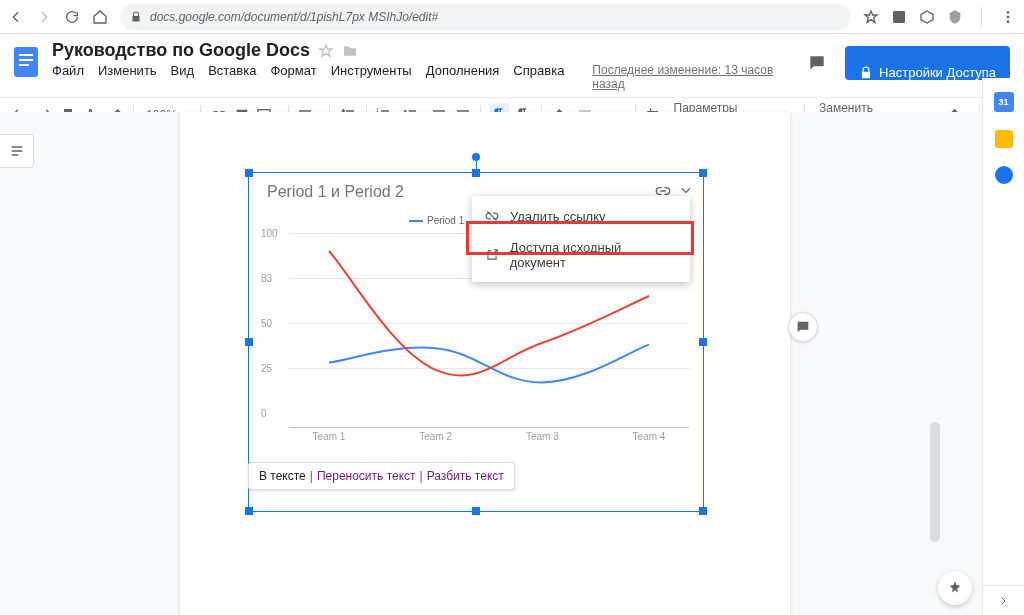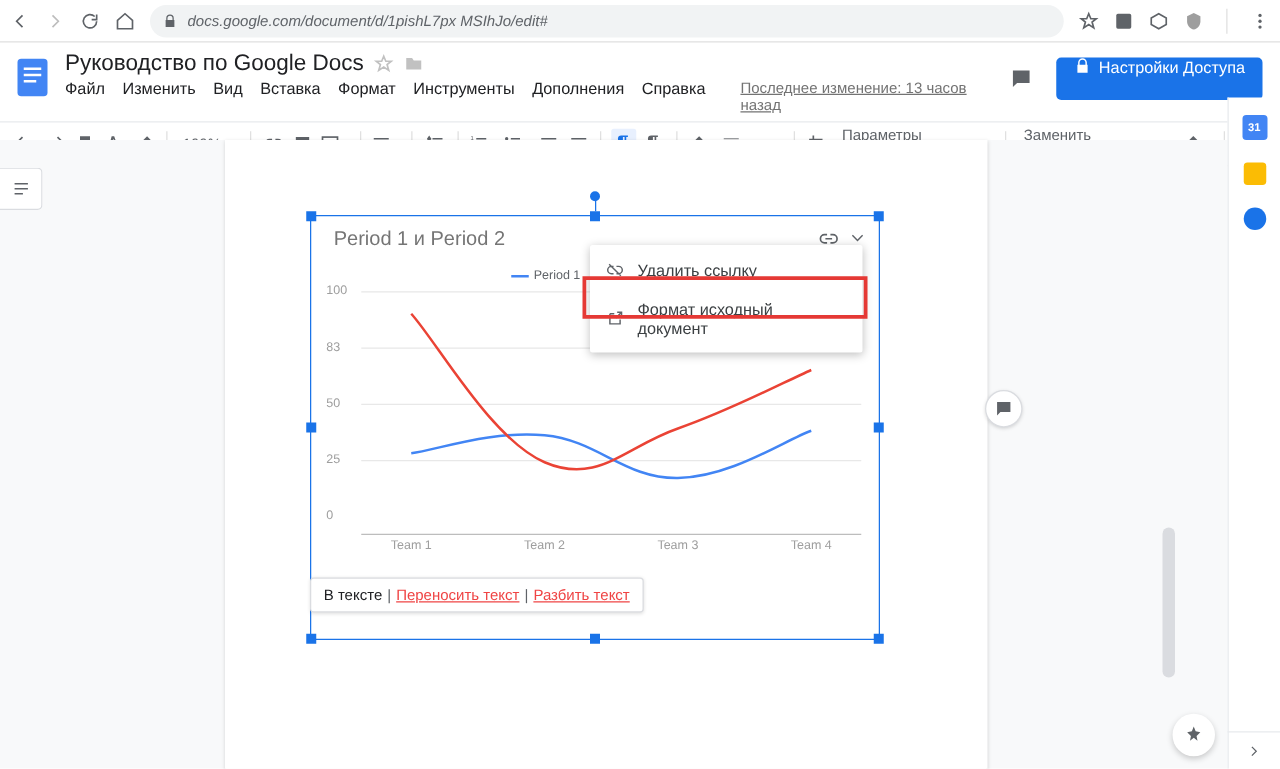--- a/index.html
+++ b/index.html
@@ -9,29 +9,29 @@
 .bb-left svg, .bb-icon svg { width:16px; height:16px; }
 .bb-icon { color:#5f6368; display:flex; align-items:center; }
 .url-box { flex:1; display:flex; align-items:center; gap:8px; background:#f1f3f4; border-radius:14px; height:26px; padding:0 10px; font-size:12px; color:#202124; }
 .url-box .lock { color:#5f6368; }
 .url-text { color:#5f6368; white-space:nowrap; overflow:hidden; }
 
 .doc-header { display:flex; align-items:flex-start; padding:6px 14px 0 8px; gap:8px; }
 .docs-logo { width:36px; height:36px; margin-top:4px; }
 .docs-logo svg { width:36px; height:36px; }
 .title-area { flex:1; }
-.title-row { display:flex; align-items:center; gap:8px; }
+.title-row { display:flex; align-items:center; gap:8px;font-weight:bold; }
 .doc-title { font-size:18px; color:#202124; }
 .star-icon, .folder-icon { color:#c1c1c1; }
 .menu-row { display:flex; gap:14px; font-size:13px; color:#202124; margin-top:2px; }
 .menu-row span { cursor:pointer; }
 .last-edit { color:#737373; text-decoration:underline; font-size:12px; margin-left:14px; }
 .header-right { display:flex; align-items:center; gap:14px; margin-top:6px; }
 .comment-btn { width:28px; height:28px; display:flex; align-items:center; justify-content:center; color:#5f6368; }
-.share-btn { background:#1a73e8; color:#fff; border-radius:4px; height:34px; padding:0 14px; display:flex; align-items:flex-start; gap:6px; font-size:13px; }
+.share-btn { background:#1a73e8; color:#fff; border-radius:4px; height:34px; padding:0 14px; display:flex; align-items:flex-end; gap:6px; font-size:13px; }
 
 .toolbar { height:36px; border-top:1px solid #e8eaed; border-bottom:1px solid #e8eaed; display:flex; align-items:center; padding:0 10px; gap:4px; margin-top:6px; }
 .tb-icon { width:24px; height:24px; display:flex; align-items:center; justify-content:center; color:#5f6368; border-radius:2px; }
 .tb-icon.active { background:#e8f0fe; color:#1a73e8; }
 .tb-sep { width:1px; height:20px; background:#e0e0e0; margin:0 4px; }
 .tb-text { font-size:12px; color:#5f6368; padding:0 6px; }
 .tb-right { margin-left:auto; display:flex; align-items:center; gap:6px; }
 .zoom { font-size:12px; color:#5f6368; padding:0 4px; display:flex; align-items:center; gap:3px;}
 
 .workspace { position:absolute; top:112px; left:0; right:42px; bottom:0; background:#f8f9fa; }
@@ -60,21 +60,21 @@
 .gridline { position:absolute; left:0; right:0; height:1px; background:#e8e8e8; }
 .axis-line { position:absolute; left:0; right:0; bottom:0; height:1px; background:#bdbdbd; }
 
 .context-menu { position:absolute; left:292px; top:84px; width:218px; background:#fff; box-shadow:0 2px 8px rgba(0,0,0,0.25); border-radius:2px; padding:4px 0; z-index:20; }
 .cm-item { display:flex; align-items:center; gap:10px; padding:8px 12px; font-size:13px; color:#3c4043; }
 .cm-item .cm-icon { width:16px; height:16px; color:#5f6368; display:flex; align-items:center; justify-content:center; }
 .cm-highlight { position:absolute; left:286px; top:109px; width:228px; height:34px; border:3px solid #e53935; z-index:21; pointer-events:none; }
 
 .options-bar { position:absolute; left:68px; top:350px; background:#fff; border:1px solid #dadce0; border-radius:3px; box-shadow:0 1px 3px rgba(0,0,0,0.12); padding:6px 10px; font-size:12px; display:flex; gap:4px; }
 .opt-active { color:#202124; font-weight:500; }
-.opt-link { color:#ef4444;text-decoration:underline; }
+.opt-link { color:#701a75; }
 .opt-sep { color:#5f6368; }
 
 .explore-btn { position:absolute; right:10px; bottom:10px; width:34px; height:34px; background:#fff; border-radius:50%; box-shadow:0 2px 5px rgba(0,0,0,0.2); display:flex; align-items:center; justify-content:center; color:#5f6368; }
 .add-comment { position:absolute; right:-28px; top:200px; width:30px; height:30px; background:#fff; border:1px solid #dadce0; border-radius:50%; display:flex; align-items:center; justify-content:center; color:#5f6368; box-shadow:0 1px 3px rgba(0,0,0,0.15); }
 
 .side-panel { position:absolute; right:0; top:78px; width:42px; bottom:0; border-left:1px solid #e8eaed; background:#fff; display:flex; flex-direction:column; align-items:center; gap:18px; padding-top:14px; }
 .sp-icon { width:20px; height:20px; }
 .sp-cal { background:#4285f4; border-radius:3px; color:#fff; font-size:9px; display:flex; align-items:center; justify-content:center; font-weight:bold;}
 .sp-keep { background:#fbbc04; border-radius:3px; width:18px; height:18px; }
 .sp-tasks { background:#1a73e8; border-radius:50%; width:18px; height:18px; }
@@ -444,21 +444,21 @@
             </svg>
           </span>
         <span>Удалить ссылку</span>
       </div>
       <div class="cm-item">
         <span class="cm-icon">
             <svg width="14" height="14" viewBox="0 0 24 24">
               <path fill="none" stroke="currentColor" stroke-width="2" d="M5 5h6M5 5v14h14v-6M13 11L21 3M15 3h6v6"></path>
             </svg>
           </span>
-        <span>Формат исходный документ</span>
+        <span>Доступа исходный документ</span>
       </div>
     </div>
     <div class="cm-highlight"></div>
 
     <div class="options-bar">
       <span class="opt-active">В тексте</span>
       <span class="opt-sep">|</span>
       <span class="opt-link">Переносить текст</span>
       <span class="opt-sep">|</span>
       <span class="opt-link">Разбить текст</span>

